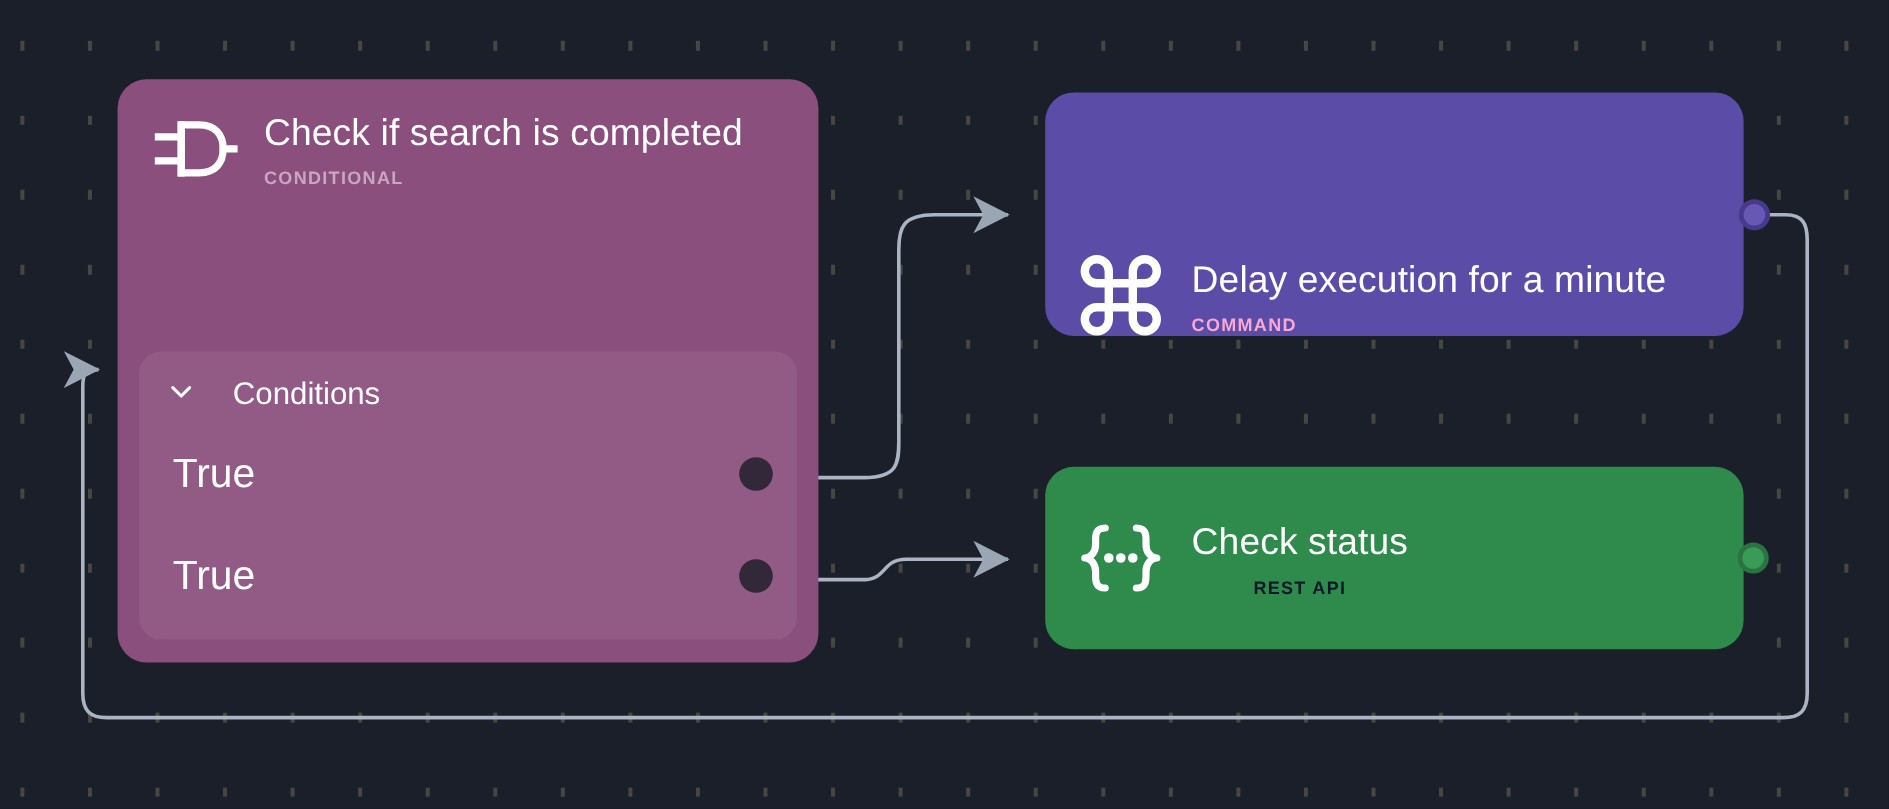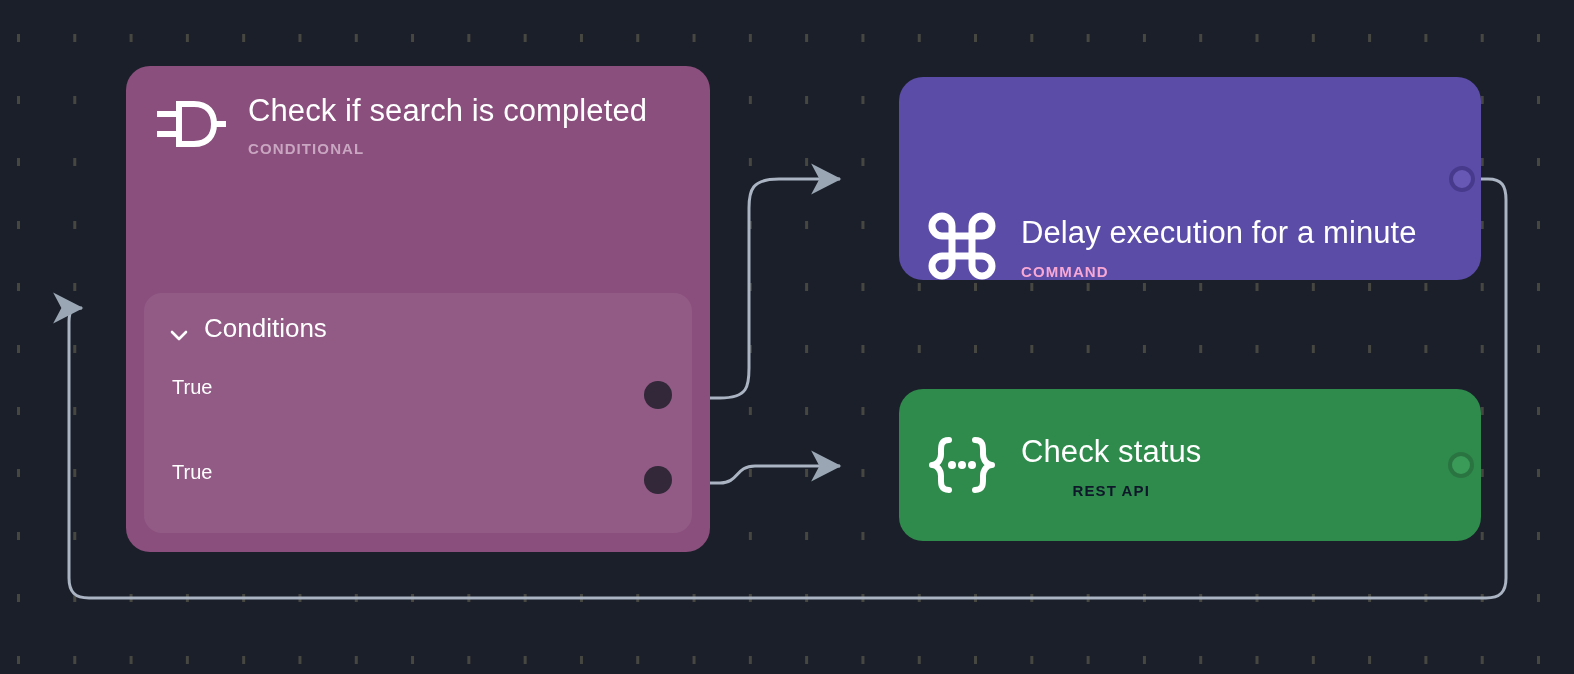--- a/index.html
+++ b/index.html
@@ -80,21 +80,20 @@
     width: 1574px;
     height: 674px;
     pointer-events: none;
   }
 
   .node {
     position: absolute;
     border-radius: 24px;
     display: flex;
     flex-direction: column;
-    margin-left: 28px;
   }
 
   
   #node-conditional {
     left: 98px; top: 66px;
     width: 584px; height: 486px;
     background: #854d77;
     background: #8a4f7d;
   }
   .node-header {
@@ -130,36 +129,36 @@
   .conditions-panel {
     position: absolute;
     left: 18px; top: 227px;
     width: 548px; height: 240px;
     background: rgba(255,255,255,.07);
     border-radius: 18px;
     padding: 20px 24px;
   }
   .conditions-head {
     display: flex;
-    align-items: flex-end;
-    gap: 14px;
+    align-items: flex-start;
+    gap: 32px;
     color: #fff;
     font-size: 26px;
   }
   .chev {
     width: 22px; height: 22px;
     display: inline-block;
   }
   .cond-row {
     position: absolute;
     left: 28px;
     display: flex;
     align-items: center;
     color: #fff;
-    font-size: 20px;
+    font-size: 34px;
   }
   .cond-row.r0 { top: 83px; }
   .cond-row.r1 { top: 168px; }
 
   .port {
     position: absolute;
     border-radius: 50%;
   }
   .port-dark {
     width: 28px; height: 28px;

